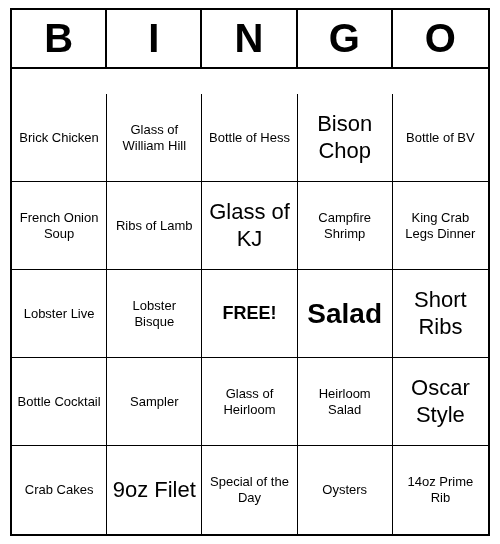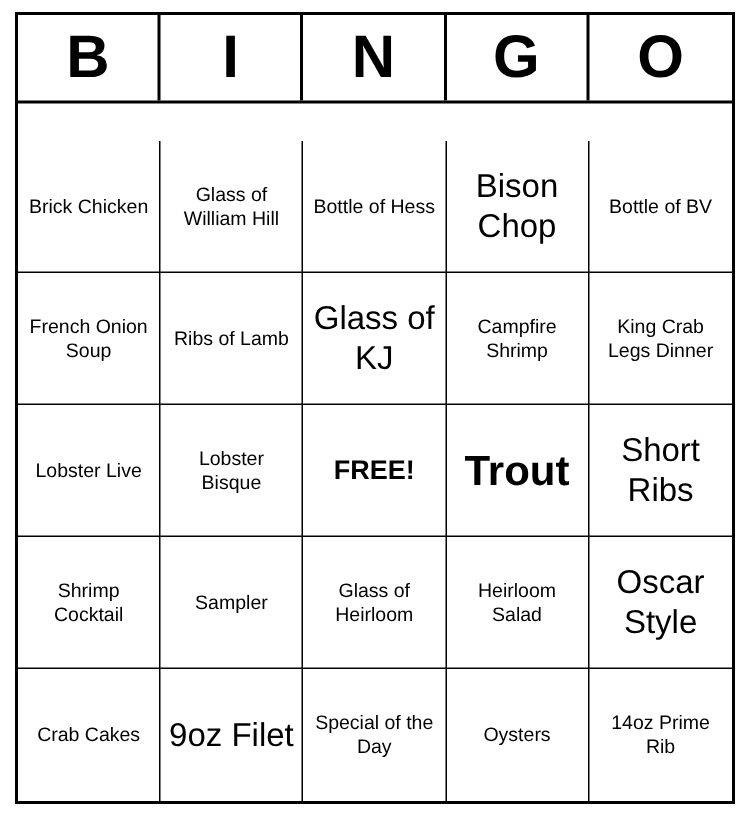--- a/index.html
+++ b/index.html
@@ -85,23 +85,23 @@
       <div class="bingo-cell large-text">Bison Chop</div>
       <div class="bingo-cell">Bottle of BV</div>
       <div class="bingo-cell">French Onion Soup</div>
       <div class="bingo-cell">Ribs of Lamb</div>
       <div class="bingo-cell large-text">Glass of KJ</div>
       <div class="bingo-cell">Campfire Shrimp</div>
       <div class="bingo-cell">King Crab Legs Dinner</div>
       <div class="bingo-cell">Lobster Live</div>
       <div class="bingo-cell">Lobster Bisque</div>
       <div class="bingo-cell free">FREE!</div>
-      <div class="bingo-cell xl-text">Trout</div>
+      <div class="bingo-cell xl-text">Salad</div>
       <div class="bingo-cell large-text">Short Ribs</div>
-      <div class="bingo-cell">Shrimp Cocktail</div>
+      <div class="bingo-cell">Bottle Cocktail</div>
       <div class="bingo-cell">Sampler</div>
       <div class="bingo-cell">Glass of Heirloom</div>
       <div class="bingo-cell">Heirloom Salad</div>
       <div class="bingo-cell large-text">Oscar Style</div>
       <div class="bingo-cell">Crab Cakes</div>
       <div class="bingo-cell large-text">9oz Filet</div>
       <div class="bingo-cell">Special of the Day</div>
       <div class="bingo-cell">Oysters</div>
       <div class="bingo-cell">14oz Prime Rib</div>
     </div>

